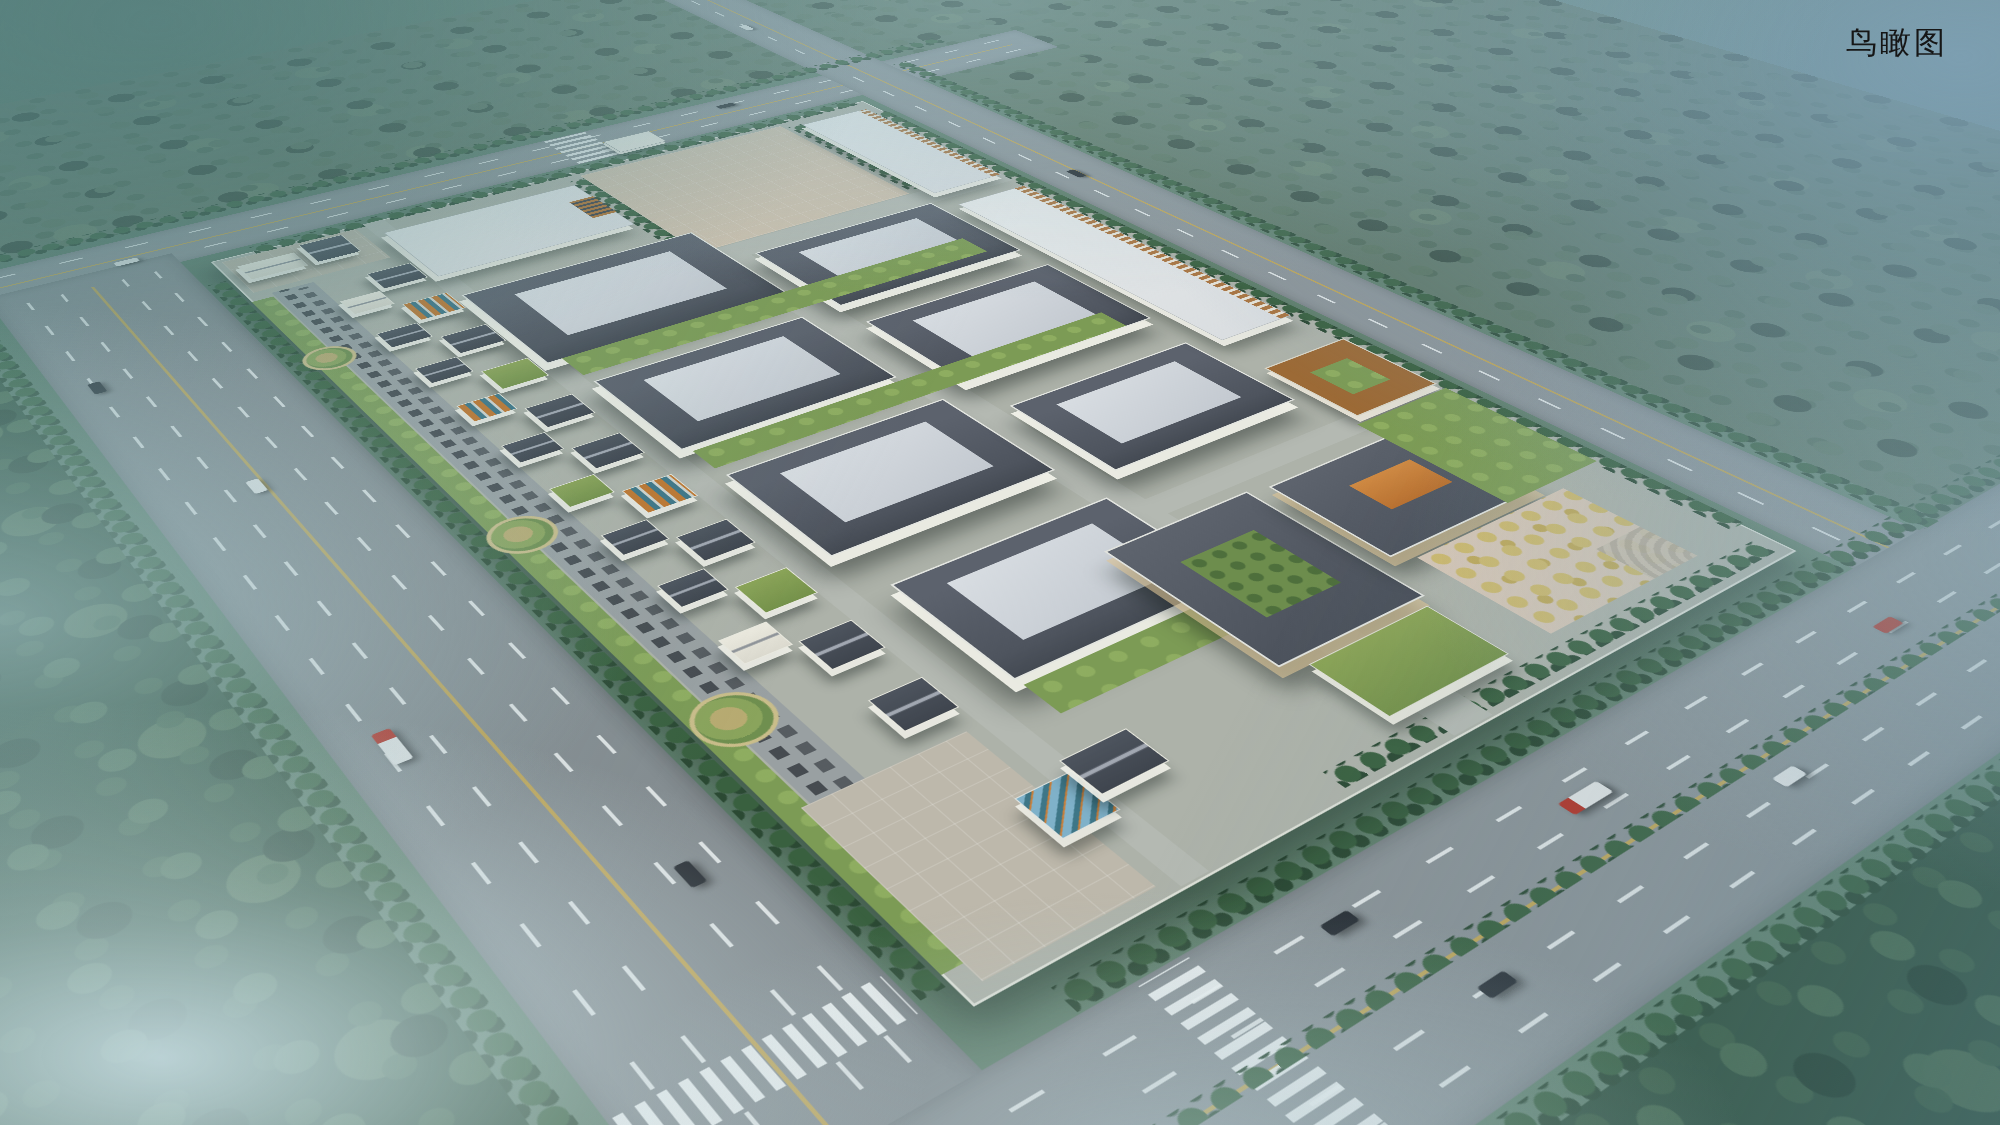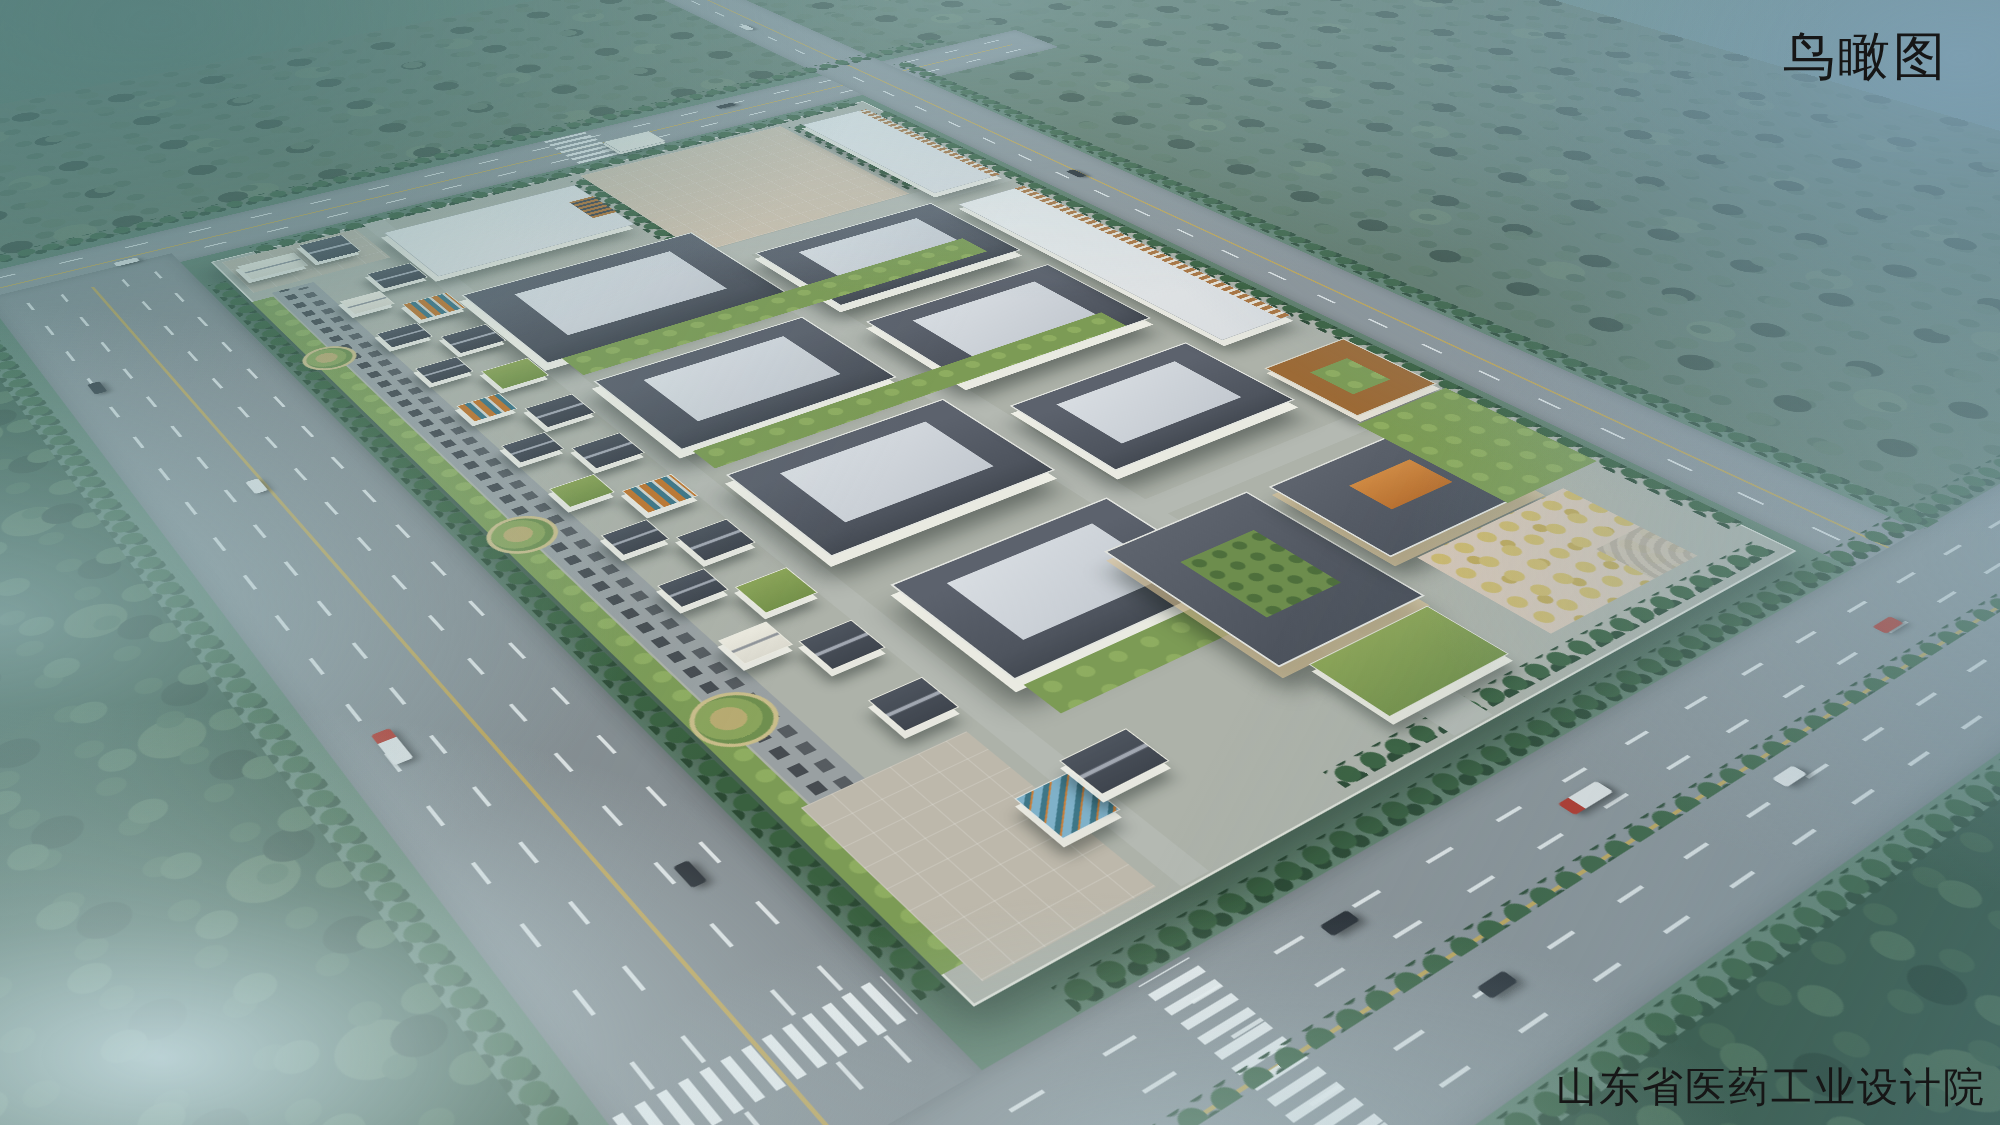--- a/index.html
+++ b/index.html
@@ -106,21 +106,21 @@
     radial-gradient(55% 45% at 8% 94%, rgba(198,220,225,.92), rgba(198,220,225,0) 70%),
     radial-gradient(45% 40% at 0% 55%, rgba(172,202,208,.6), rgba(172,202,208,0) 70%),
     radial-gradient(50% 45% at 8% 2%, rgba(88,130,132,.6), rgba(88,130,132,0) 72%),
     radial-gradient(60% 38% at 50% 0%, rgba(148,184,194,.55), rgba(148,184,194,0) 70%),
     radial-gradient(60% 58% at 98% 5%, rgba(126,160,180,.9), rgba(126,160,180,0) 74%),
     radial-gradient(45% 45% at 102% 48%, rgba(150,180,192,.45), rgba(150,180,192,0) 70%),
     radial-gradient(42% 34% at 58% 103%, rgba(182,206,212,.5), rgba(182,206,212,0) 70%);}
   #tint{background:linear-gradient(118deg, rgba(96,146,152,.42), rgba(120,165,170,.14) 26%,
     rgba(150,190,190,0) 44%, rgba(150,190,190,0) 62%, rgba(118,158,174,.18) 82%, rgba(100,142,162,.4));}
   
-  .title{position:absolute;top:22px;right:52px;font-size:52px;letter-spacing:3px;
+  .title{position:absolute;top:22px;right:52px;font-size:31px;letter-spacing:3px;
     color:var(--text,#161616);font-weight:500;}
   .credit{position:absolute;bottom:10px;right:14px;font-size:41px;letter-spacing:2px;
     color:var(--text,#161616);font-weight:500;}
 </style>
 </head>
 <body>
 
 <div class="stage">
   <div class="plan">
 
@@ -277,14 +277,13 @@
     <div class="truck" style="left:1610px;top:2696px;"></div>
     <div class="car red" style="left:2000px;top:2706px;"></div>
     <div class="car wt" style="left:1760px;top:2770px;"></div>
     <div class="car" style="left:1420px;top:2780px;"></div>
   </div>
 
   <div class="fx" id="tint"></div>
   <div class="fx" id="fog"></div>
 
   <div class="title">鸟瞰图</div>
-  <div class="credit">山东省医药工业设计院</div>
 </div>
 
 </body></html>

